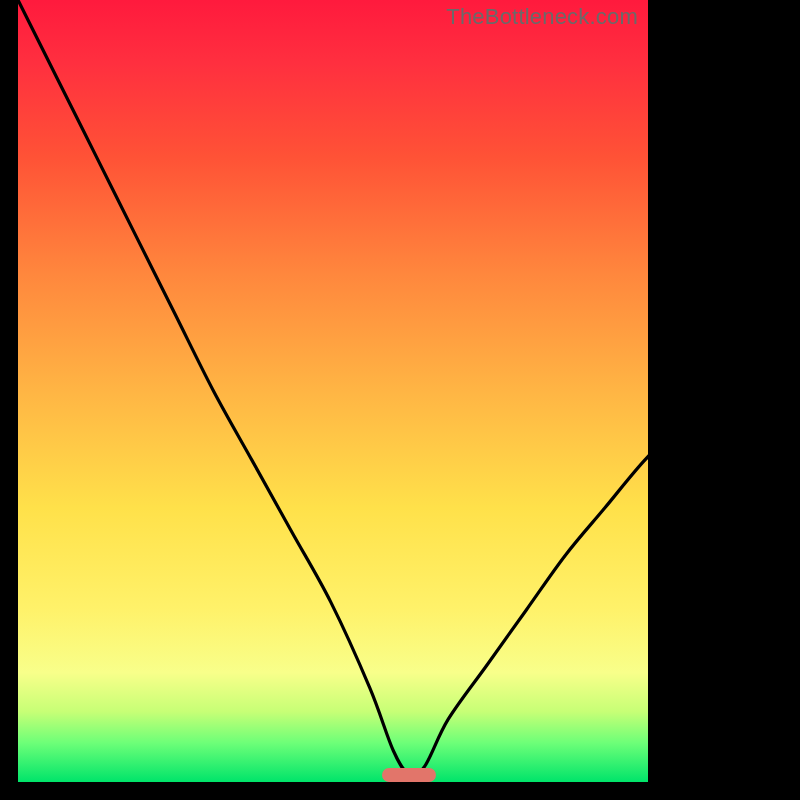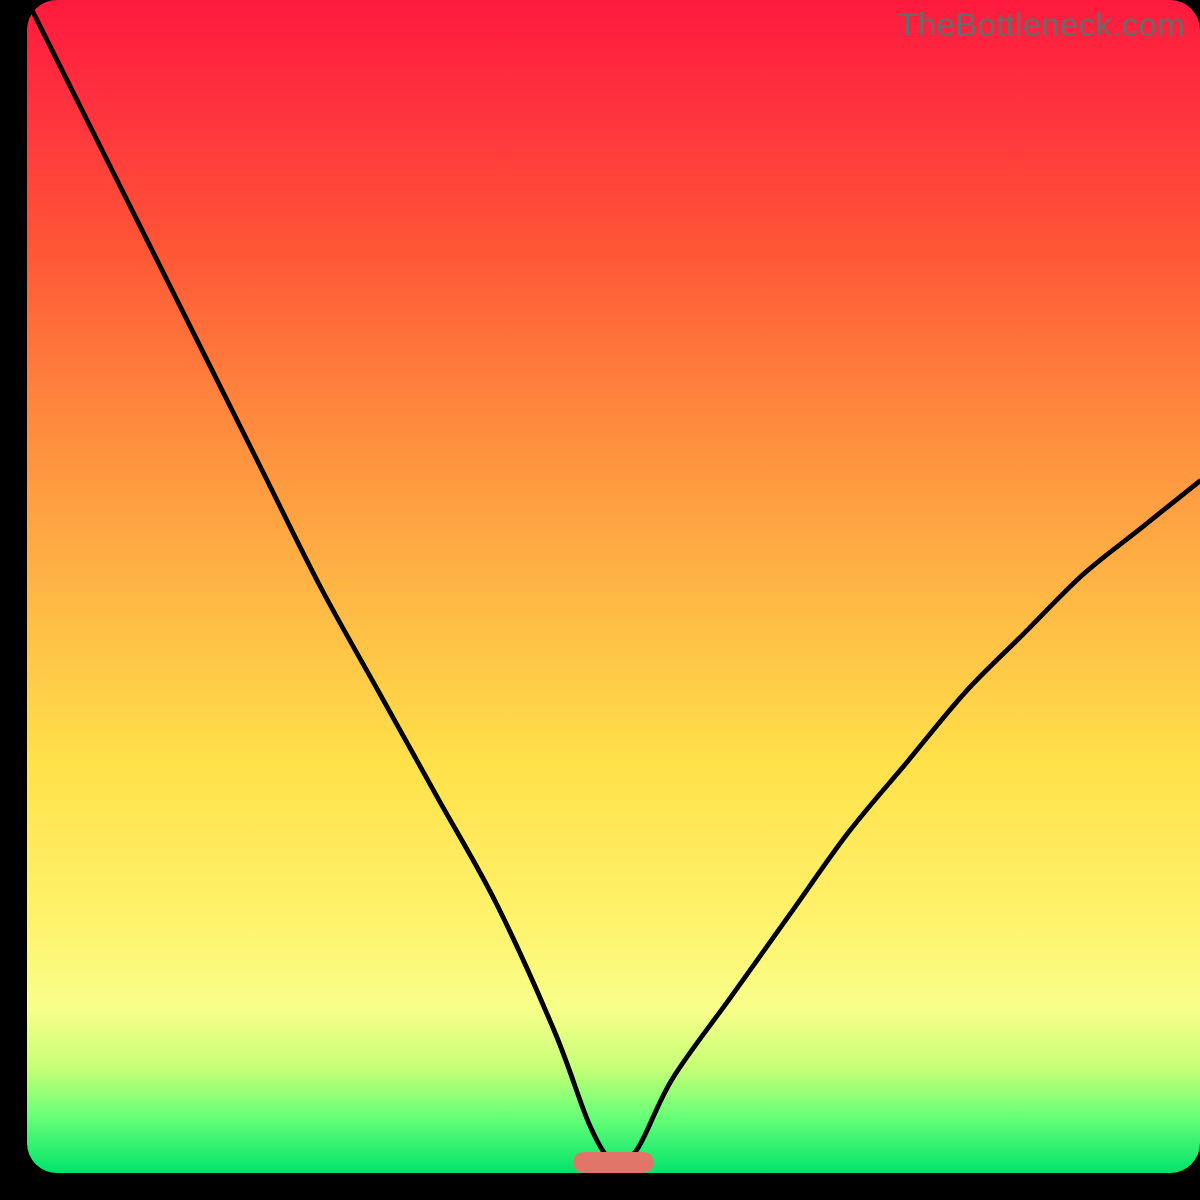--- a/index.html
+++ b/index.html
@@ -23,38 +23,37 @@
   .border-left {
     left: 0; top: 0; width: 18px; height: 800px;
   }
   .border-bottom {
     left: 0; bottom: 0; width: 800px; height: 18px;
   }
   .plot {
     position: absolute;
     left: 18px;
     top: 0;
-    width: 782px;   
+    width: 630px;   
     height: 782px;  
     
     background: linear-gradient(
       to bottom,
       #ff1a3d 0%,
       #ff2f3f 8%,
       #ff5236 20%,
       #ff873d 35%,
       #ffb544 50%,
       #ffe14a 65%,
       #fff26a 78%,
       #f8ff8a 86%,
       #c7ff76 91%,
       #6dff78 95%,
       #00e46a 100%
     );
-    border-radius: 20px;
   }
   svg.curve {
     position: absolute;
     left: 0; top: 0;
     width: 782px;
     height: 782px;
     overflow: visible;
   }
   .watermark {
     position: absolute;

